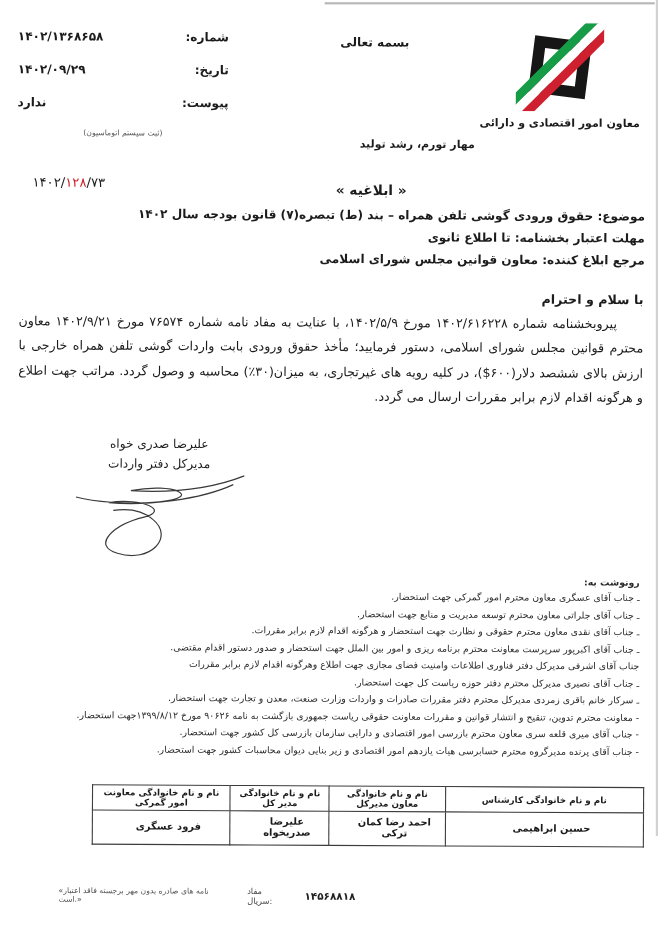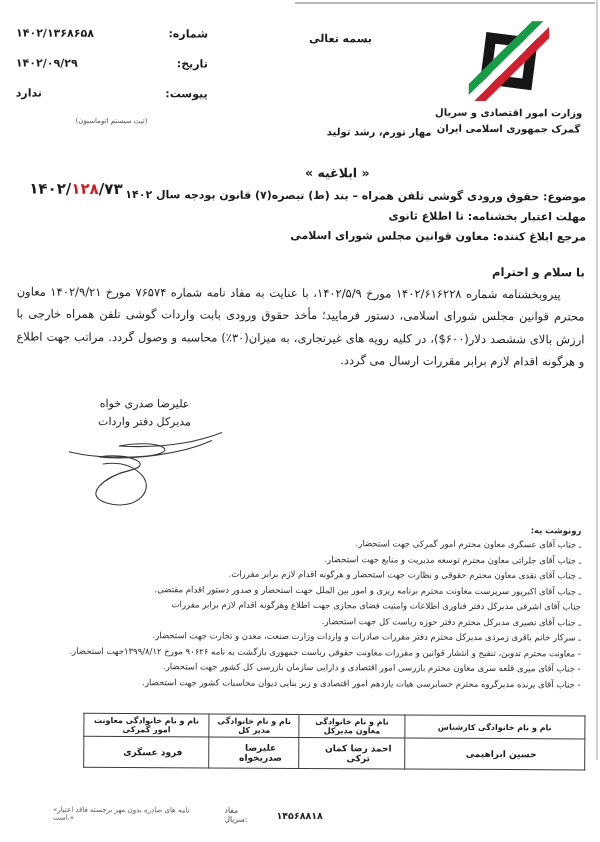--- a/index.html
+++ b/index.html
@@ -18,21 +18,21 @@
   .meta-row .val{direction:ltr;}
   .automation{font-size:7px;font-weight:normal;color:#555;text-align:center;margin-top:2px;}
   
   .bismillah{position:absolute;top:32px;left:250px;width:120px;text-align:right;font-size:11px;font-weight:bold;}
   .slogan{position:absolute;top:126px;left:318px;width:112px;text-align:right;font-size:10px;font-weight:bold;}
   
   .logo-block{position:absolute;top:20px;right:18px;width:150px;text-align:center;}
   .logo-block svg{display:block;margin:0 auto 4px auto;}
   .org-line{font-size:10px;font-weight:bold;line-height:1.55;}
   
-  .ref-number{position:absolute;top:160px;left:28px;font-size:15px;font-weight:bold;direction:ltr;letter-spacing:.5px;margin-top:21px;}
+  .ref-number{position:absolute;top:160px;left:28px;font-size:12px;font-weight:normal;direction:ltr;letter-spacing:.5px;}
   .ref-red{color:#cc1f26;}
   
   .notice-title{position:absolute;top:165px;left:36px;width:600px;text-align:center;font-size:12.5px;font-weight:bold;}
   .subject-block{position:absolute;top:186px;right:15px;width:572px;text-align:right;font-size:11px;font-weight:bold;line-height:1.8;}
   
   .salutation{position:absolute;top:264px;right:16px;font-size:11.5px;font-weight:bold;margin-left:17px;}
   .body-par{position:absolute;top:282px;right:16px;left:16px;font-size:11.5px;line-height:1.95;text-align:justify;text-indent:24px;}
   
   .sig{position:absolute;top:396px;left:52px;width:185px;text-align:center;}
   .sig-line{font-size:11px;font-weight:normal;line-height:1.6;}
@@ -85,22 +85,21 @@
       <svg width="80" height="80" viewBox="0 0 100 100" aria-hidden="true">
         <g transform="rotate(7 50 50)">
           <rect x="24" y="24" width="52" height="52" fill="none" stroke="#161616" stroke-width="13"></rect>
         </g>
         <g transform="rotate(-45 50 50)">
           <rect x="-18" y="35" width="136" height="10" fill="#169b46"></rect>
           <rect x="-18" y="45" width="136" height="10" fill="#ffffff"></rect>
           <rect x="-18" y="55" width="136" height="10" fill="#cf2030"></rect>
         </g>
       </svg>
-      <div class="org-line">وزارت امور اقتصادی و سریال</div>
-      <div class="org-line">گمرک جمهوری اسلامی ایران</div>
+      <div class="org-line">معاون امور اقتصادی و دارائی</div>
     </div>
 
     <div class="ref-number">
       <span>۱۴۰۲/</span><span class="ref-red">۱۲۸</span><span>/۷۳</span>
     </div>
 
     <div class="notice-title">« ابلاغیه »</div>
     <div class="subject-block">
       <div>موضوع: حقوق ورودی گوشی تلفن همراه – بند (ط) تبصره(۷) قانون بودجه سال ۱۴۰۲</div>
       <div>مهلت اعتبار بخشنامه: تا اطلاع ثانوی</div>

